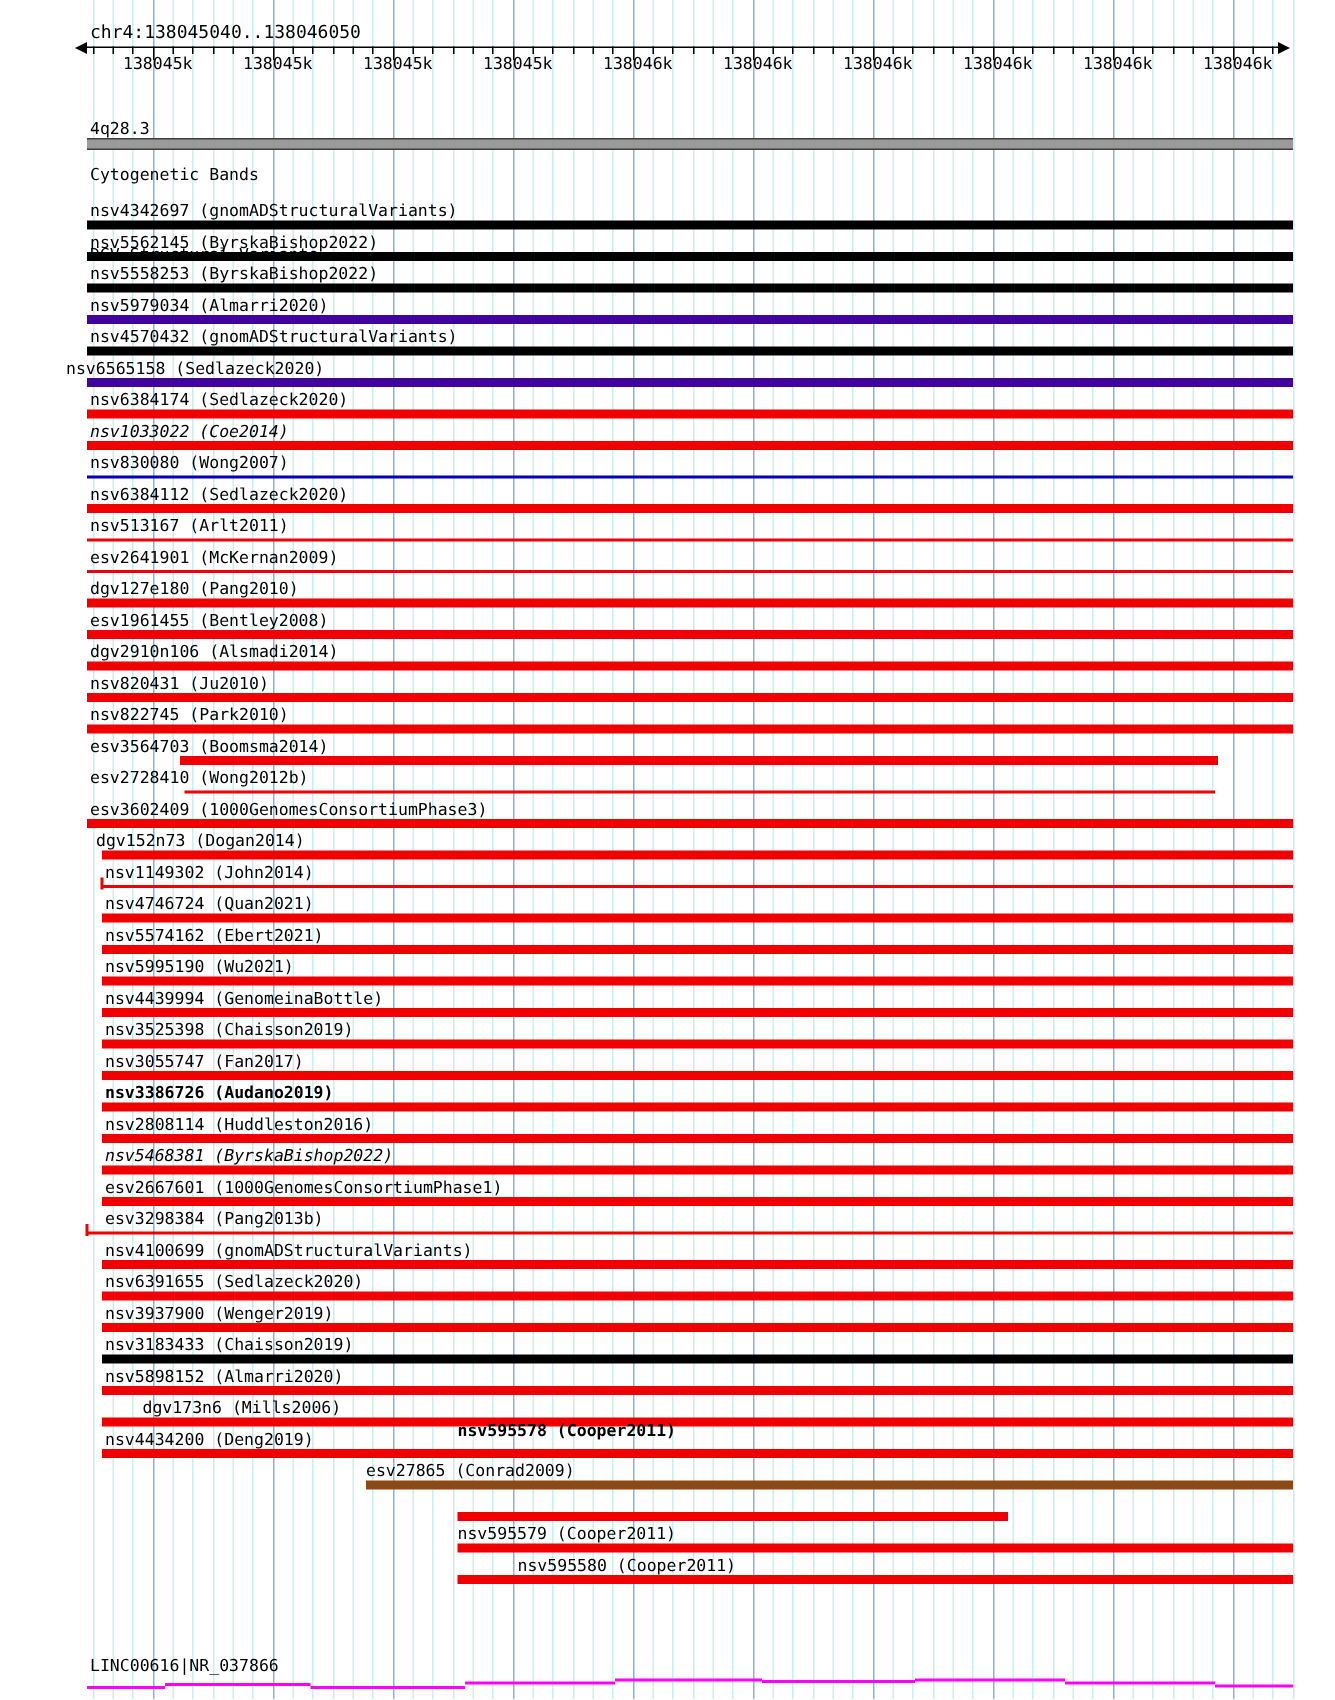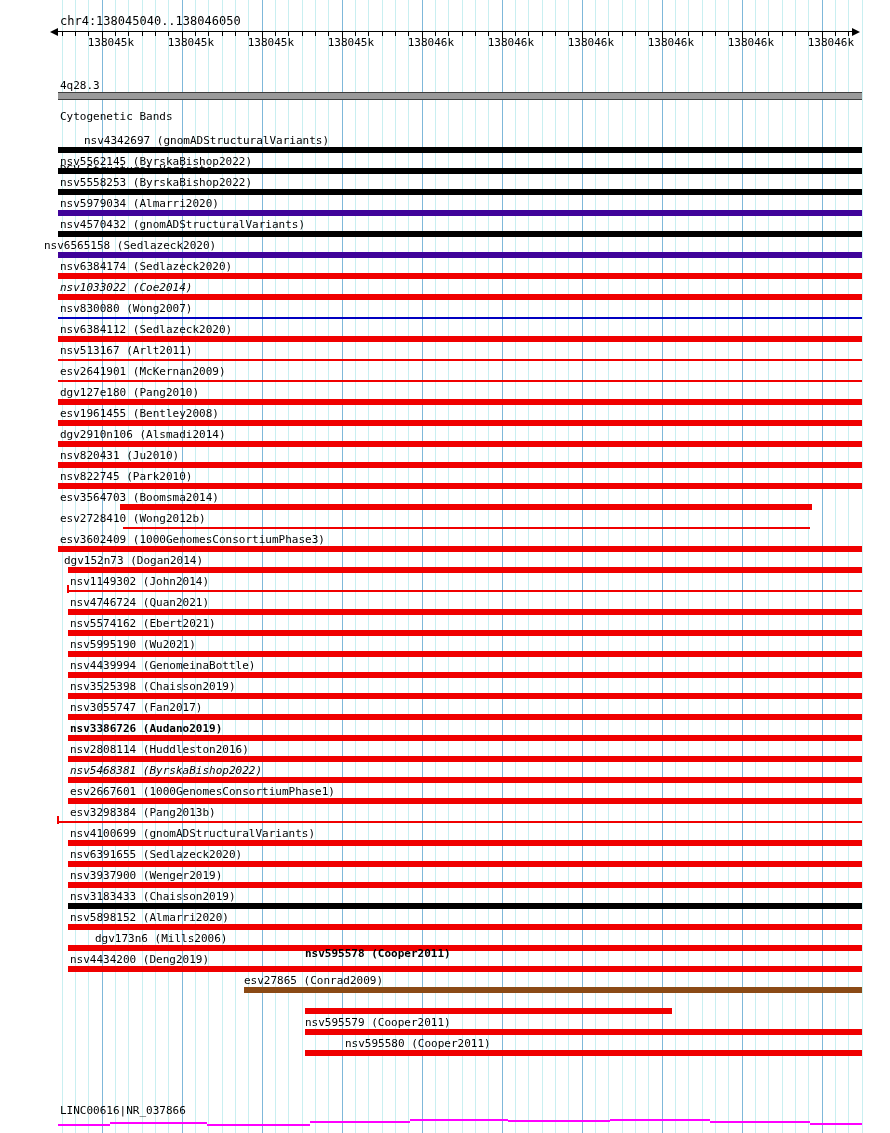--- a/index.html
+++ b/index.html
@@ -11,21 +11,21 @@
   .grid-v{position:absolute;width:1px;background:var(--grid-minor,#C9EFF1);z-index:0;}
   .grid-v.major{background:var(--grid-major,#7FB8DA);}
   .abs{position:absolute;z-index:1;}
   .region-label{left:60px;top:15px;font-size:12px;line-height:12px;white-space:pre;}
   .axis{left:58px;top:31px;width:794px;height:1px;background:#000;}
   .tri-left{left:50px;top:28px;width:0;height:0;border-top:4px solid transparent;
     border-bottom:4px solid transparent;border-right:8px solid #000;}
   .tri-right{left:852px;top:28px;width:0;height:0;border-top:4px solid transparent;
     border-bottom:4px solid transparent;border-left:8px solid #000;}
   .tick{position:absolute;width:1px;background:#000;z-index:1;}
-  .tick-label{position:absolute;width:52px;text-align:right;font-size:11px;line-height:11px;z-index:1;}
+  .tick-label{position:absolute;width:52px;text-align:left;font-size:11px;line-height:11px;z-index:1;}
   .section-title{font-weight:normal;font-size:11px;line-height:11px;white-space:pre;margin-top:44px;}
   .plain-label{font-size:11px;line-height:11px;white-space:pre;}
   .cyto-title{left:60px;top:67px;}
   .band-name{left:60px;top:80px;}
   .cytoband-bar{left:58px;top:92px;width:804px;height:8px;background:#9A9A9A;
     border-top:1px solid #3E3E3E;border-bottom:1px solid #3E3E3E;}
   .dgv-title{left:60px;top:120px;text-align:right;}
   .row-label{position:absolute;font-size:11px;line-height:11px;white-space:pre;z-index:1;}
   .bar{position:absolute;z-index:1;}
   .bar-tick{position:absolute;z-index:2;}
@@ -174,21 +174,21 @@
     <div class="tick-label" style="left: 82px; top: 37px; width: 52px;">138045k</div>
     <div class="tick-label" style="left: 162px; top: 37px; width: 52px;">138045k</div>
     <div class="tick-label" style="left: 242px; top: 37px; width: 52px;">138045k</div>
     <div class="tick-label" style="left: 322px; top: 37px; width: 52px;">138045k</div>
     <div class="tick-label" style="left: 402px; top: 37px; width: 52px;">138046k</div>
     <div class="tick-label" style="left: 482px; top: 37px; width: 52px;">138046k</div>
     <div class="tick-label" style="left: 562px; top: 37px; width: 52px;">138046k</div>
     <div class="tick-label" style="left: 642px; top: 37px; width: 52px;">138046k</div>
     <div class="tick-label" style="left: 722px; top: 37px; width: 52px;">138046k</div>
     <div class="tick-label" style="left: 802px; top: 37px; width: 52px;">138046k</div>
-    <div class="row-label" style="left: 60px; top: 135px; margin-left: 24px;">nsv4342697 (gnomADStructuralVariants)</div>
+    <div class="row-label" style="left: 60px; top: 135px;">nsv4342697 (gnomADStructuralVariants)</div>
     <div class="bar" style="left: 58px; top: 147px; width: 804px; height: 6px; background: rgb(0, 0, 0);"></div>
     <div class="row-label" style="left: 60px; top: 156px;">nsv5562145 (ByrskaBishop2022)</div>
     <div class="bar" style="left: 58px; top: 168px; width: 804px; height: 6px; background: rgb(0, 0, 0);"></div>
     <div class="row-label" style="left: 60px; top: 177px;">nsv5558253 (ByrskaBishop2022)</div>
     <div class="bar" style="left: 58px; top: 189px; width: 804px; height: 6px; background: rgb(0, 0, 0);"></div>
     <div class="row-label" style="left: 60px; top: 198px;">nsv5979034 (Almarri2020)</div>
     <div class="bar" style="left: 58px; top: 210px; width: 804px; height: 6px; background: rgb(64, 4, 154);"></div>
     <div class="row-label" style="left: 60px; top: 219px;">nsv4570432 (gnomADStructuralVariants)</div>
     <div class="bar" style="left: 58px; top: 231px; width: 804px; height: 6px; background: rgb(0, 0, 0);"></div>
     <div class="row-label" style="left: 44px; top: 240px;">nsv6565158 (Sedlazeck2020)</div>

